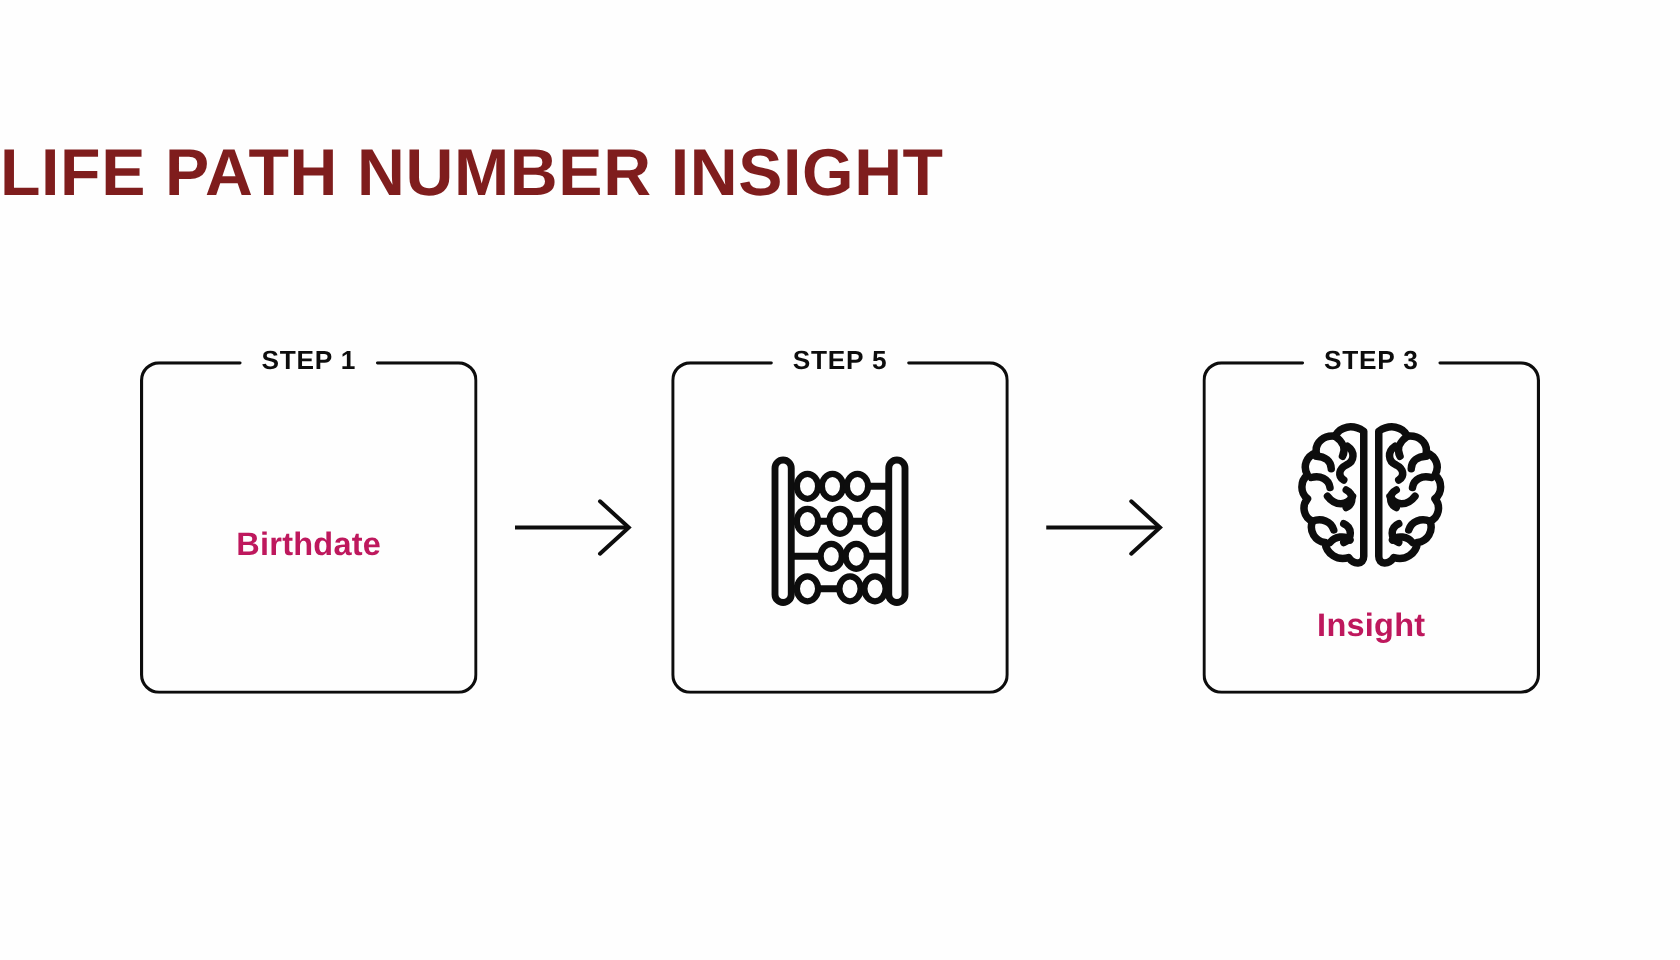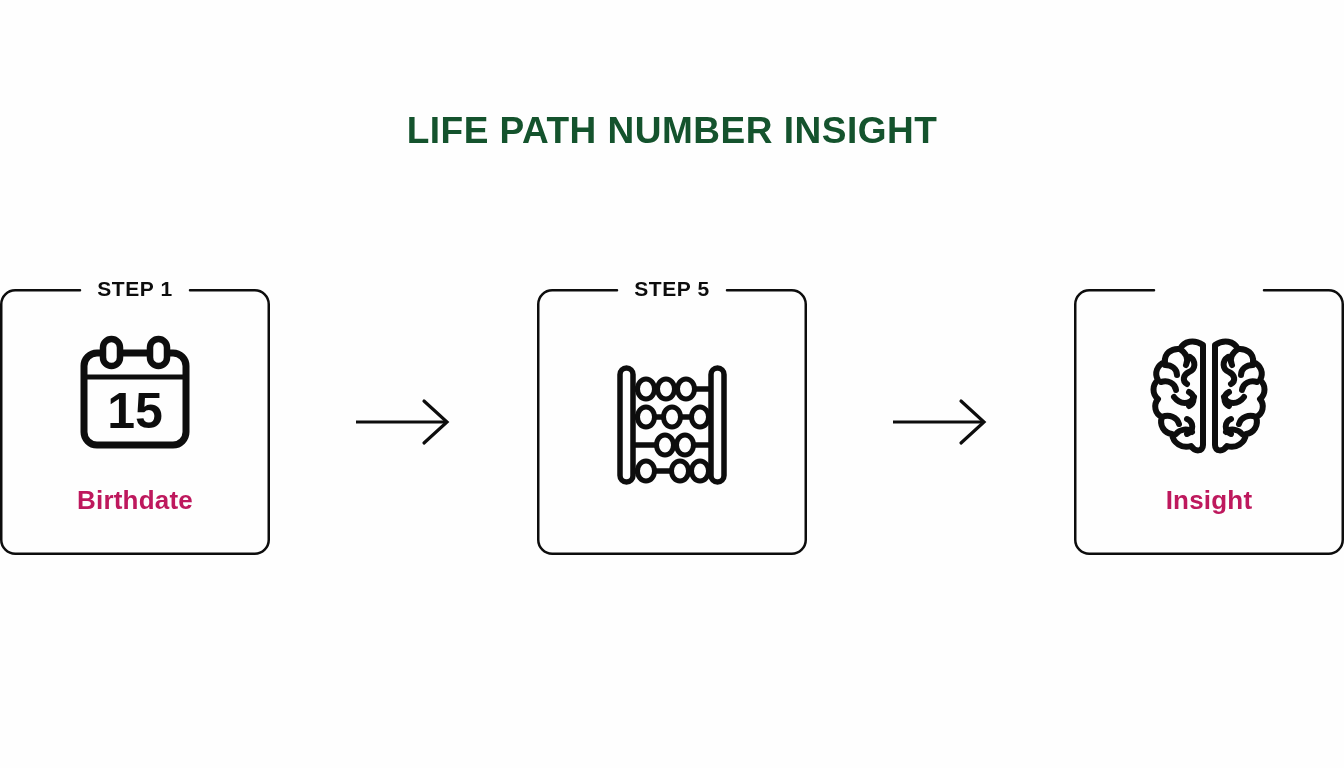--- a/index.html
+++ b/index.html
@@ -21,39 +21,39 @@
     position: absolute;
     inset: 0;
   }
 
   
   .title {
     position: absolute;
     left: 0;
     right: 0;
     top: 112px;
-    text-align: center;
-    font-size: 37px;
+    text-align: left;
+    font-size: 53px;
     font-weight: 900;
     letter-spacing: 0.5px;
     line-height: 1;
-    color: #14532d;
+    color: #7f1d1d;
     white-space: nowrap;
   }
 
   
   .flow {
     position: absolute;
     left: 0;
     right: 0;
     top: 288px;
     height: 268px;
     display: flex;
     align-items: center;
-    justify-content: space-between;
+    justify-content: center;
   }
 
   
   .card {
     position: relative;
     width: 270px;
     height: 266px;
     box-sizing: border-box;
     flex: 0 0 auto;
   }
@@ -138,33 +138,20 @@
                    L 1.25 250.75 A 14 14 0 0 0 15.25 264.75
                    L 254.75 264.75 A 14 14 0 0 0 268.75 250.75
                    L 268.75 15.25 A 14 14 0 0 0 254.75 1.25
                    L 190 1.25" fill="none" stroke="#0d0d0d" stroke-width="2.5" stroke-linecap="round"></path>
         </svg>
       </div>
 
       <div class="step-tag">STEP 1</div>
 
       <div class="card-body">
-        <div class="card-icon">
-          <svg viewBox="0 0 130 124" aria-hidden="true">
-
-            <rect x="14" y="18" width="102" height="92" rx="13" ry="13" fill="none" stroke="#0d0d0d" stroke-width="7"></rect>
-
-            <line x1="14" y1="42" x2="116" y2="42" stroke="#0d0d0d" stroke-width="5"></line>
-
-            <rect x="33" y="4" width="17" height="27" rx="8.5" ry="8.5" fill="#fefefe" stroke="#0d0d0d" stroke-width="6.5"></rect>
-            <rect x="80" y="4" width="17" height="27" rx="8.5" ry="8.5" fill="#fefefe" stroke="#0d0d0d" stroke-width="6.5"></rect>
-
-            <text x="65" y="93" text-anchor="middle" font-family="Liberation Sans, sans-serif" font-size="50" font-weight="700" fill="#0d0d0d">15</text>
-          </svg>
-        </div>
         <div class="card-label">Birthdate</div>
       </div>
     </div>
 
     <div class="arrow">
       <svg width="100" height="48" viewBox="0 0 100 48" aria-hidden="true">
         <line x1="2" y1="24" x2="92" y2="24" stroke="#0d0d0d" stroke-width="3.2"></line>
         <polyline points="70,3 93,24 70,45" fill="none" stroke="#0d0d0d" stroke-width="3.2" stroke-linecap="round" stroke-linejoin="miter"></polyline>
       </svg>
     </div>
@@ -228,20 +215,21 @@
       <div class="card-frame">
         <svg viewBox="0 0 270 266" width="270" height="266" aria-hidden="true">
           <path d="M 80 1.25 L 15.25 1.25 A 14 14 0 0 0 1.25 15.25
                    L 1.25 250.75 A 14 14 0 0 0 15.25 264.75
                    L 254.75 264.75 A 14 14 0 0 0 268.75 250.75
                    L 268.75 15.25 A 14 14 0 0 0 254.75 1.25
                    L 190 1.25" fill="none" stroke="#0d0d0d" stroke-width="2.5" stroke-linecap="round"></path>
         </svg>
       </div>
 
+      <div class="step-tag">STEP 3</div>
 
       <div class="card-body">
         <div class="card-icon">
           <svg viewBox="0 0 130 124" aria-hidden="true">
             <g fill="none" stroke="#0d0d0d" stroke-width="6" stroke-linecap="round" stroke-linejoin="round">
 
               <path d="M59 10
                        C 50 4, 40 6, 36 14
                        C 27 13, 20 19, 21 27
                        C 13 30, 10 38, 14 45

